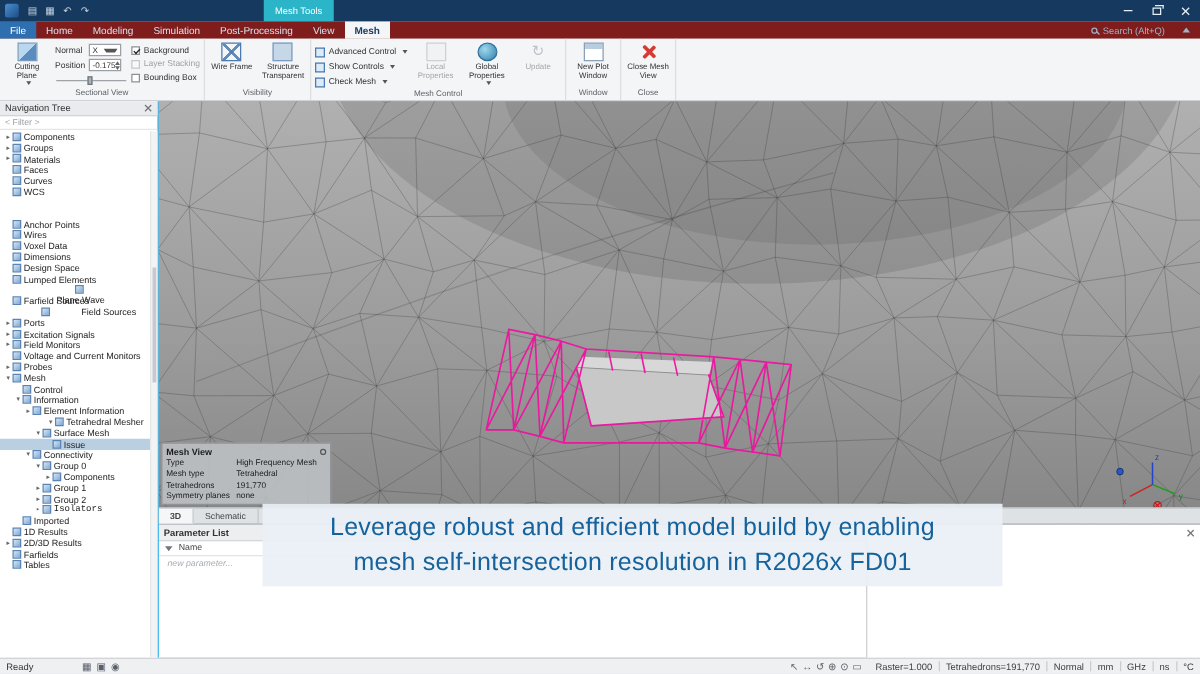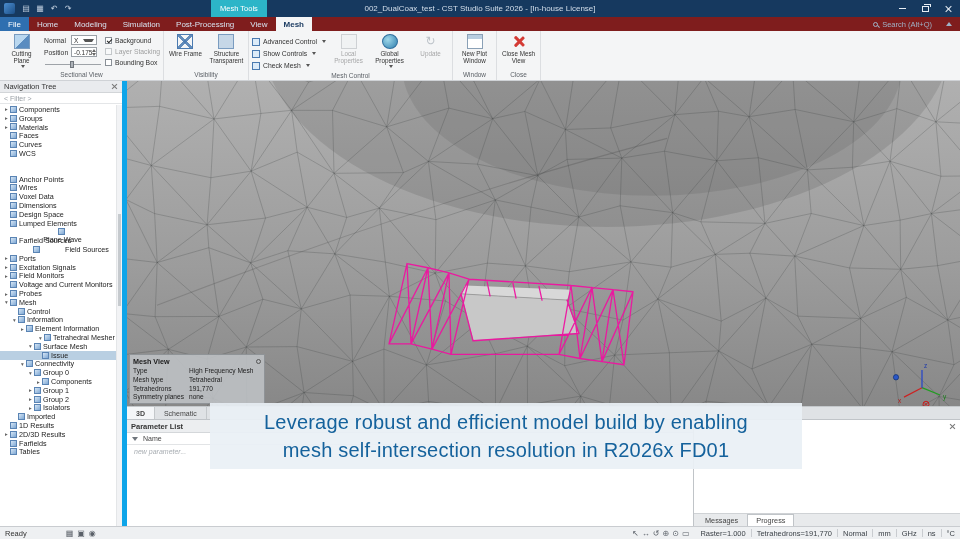--- a/index.html
+++ b/index.html
@@ -76,21 +76,21 @@
   .chk{display:flex;align-items:center;gap:3px;font-size:6.8px;color:#333;height:10px;}
   .chk.disabled{opacity:.45;}
   .chkbox{width:7px;height:7px;border:1px solid #8a9097;background:#fff;position:relative;}
   .chkbox.checked::after{content:"";position:absolute;left:1px;top:1px;width:4px;height:2px;border-left:1px solid #222;border-bottom:1px solid #222;transform:rotate(-45deg);}
   .mc-menu{display:flex;flex-direction:column;gap:1px;padding-top:3px;}
   .mitem{display:flex;align-items:center;gap:3px;font-size:6.8px;height:11px;color:#333;white-space:nowrap;}
   .micon{width:8px;height:8px;border:1px solid #4a7ab0;background:#dcebf8;flex:0 0 auto;}
 
   
   .body{flex:1;display:flex;min-height:0;}
-  .nav{width:127px;background:#fff;border-right:5px solid #0ea5e9;display:flex;flex-direction:column;position:relative;}
+  .nav{width:127px;background:#fff;border-right:1px solid #0ea5e9;display:flex;flex-direction:column;position:relative;}
   .nav-header{height:12px;background:#e9ebee;border-bottom:1px solid #d2d5d8;display:flex;align-items:center;font-size:7.5px;color:#333;padding:0 4px;}
   .nav-header .t{flex:1;}
   .x-sm{position:relative;width:7px;height:7px;}
   .x-sm::before,.x-sm::after{content:"";position:absolute;left:3px;top:0;width:1px;height:7px;background:#777;}
   .x-sm::before{transform:rotate(45deg);} .x-sm::after{transform:rotate(-45deg);}
   .nav-filter{height:11px;border-bottom:1px solid #e4e6e8;display:flex;align-items:center;padding:0 4px;font-size:7px;color:#9aa0a6;}
   .tree{flex:1;overflow:hidden;padding-top:1px;}
   .trow{height:8.8px;display:flex;align-items:center;font-size:7.2px;color:#222;white-space:nowrap;}
   .trow.selected{background:#b9cfe2;}
   .trow .arrow{width:7px;font-size:5.5px;color:#666;text-align:center;flex:0 0 auto;}
@@ -155,21 +155,20 @@
 <div class="app">
 
   <div class="titlebar">
     <div class="app-icon"></div>
     <div class="qat" id="qat">
         <span class="qicon">▤</span>
         <span class="qicon">▦</span>
         <span class="qicon">↶</span>
         <span class="qicon">↷</span>
       </div>
-    <div class="tb-title">002_DualCoax_test - CST Studio Suite 2026 - [In-house License]</div>
     <div class="ctx-tab">Mesh Tools</div>
     <div class="win-btns">
       <div class="win-btn">
           <span class="glyph-min"></span>
         </div>
       <div class="win-btn">
           <span class="glyph-restore"></span>
         </div>
       <div class="win-btn">
           <span class="glyph-x"></span>
@@ -477,21 +476,21 @@
           <div class="trow" style="padding-left: 27px;">
             <span class="arrow">▸</span>
             <span class="ticon"></span>
             <span class="tlabel">Group 1</span>
           </div>
           <div class="trow" style="padding-left: 27px;">
             <span class="arrow">▸</span>
             <span class="ticon"></span>
             <span class="tlabel">Group 2</span>
           </div>
-          <div class="trow" style="padding-left: 27px;">
+          <div class="trow" style="padding-left: 27px; font-family: Liberation Mono, monospace;">
             <span class="arrow">▸</span>
             <span class="ticon"></span>
             <span class="tlabel">Isolators</span>
           </div>
           <div class="trow" style="padding-left: 11px;">
             <span class="arrow"></span>
             <span class="ticon"></span>
             <span class="tlabel">Imported</span>
           </div>
           <div class="trow" style="padding-left: 3px;">
@@ -589,24 +588,20 @@
           <div class="pl-header">Parameter List</div>
           <div class="pl-filter">
             <span class="funnel"></span>
             <span>Name</span>
           </div>
           <div class="pl-body">new parameter...</div>
         </div>
         <div class="rightpanel">
           <span class="x-sm rp-close"></span>
           <div class="rp-body"></div>
-          <div class="rp-tabs" id="rp-tabs">
-              <div class="rp-tab">Messages</div>
-              <div class="rp-tab active">Progress</div>
-            </div>
         </div>
       </div>
     </div>
   </div>
 
   <div class="statusbar">
     <span>Ready</span>
     <span class="sb-left-icons" id="sb-left-icons">
         <span>▦</span>
         <span>▣</span>

